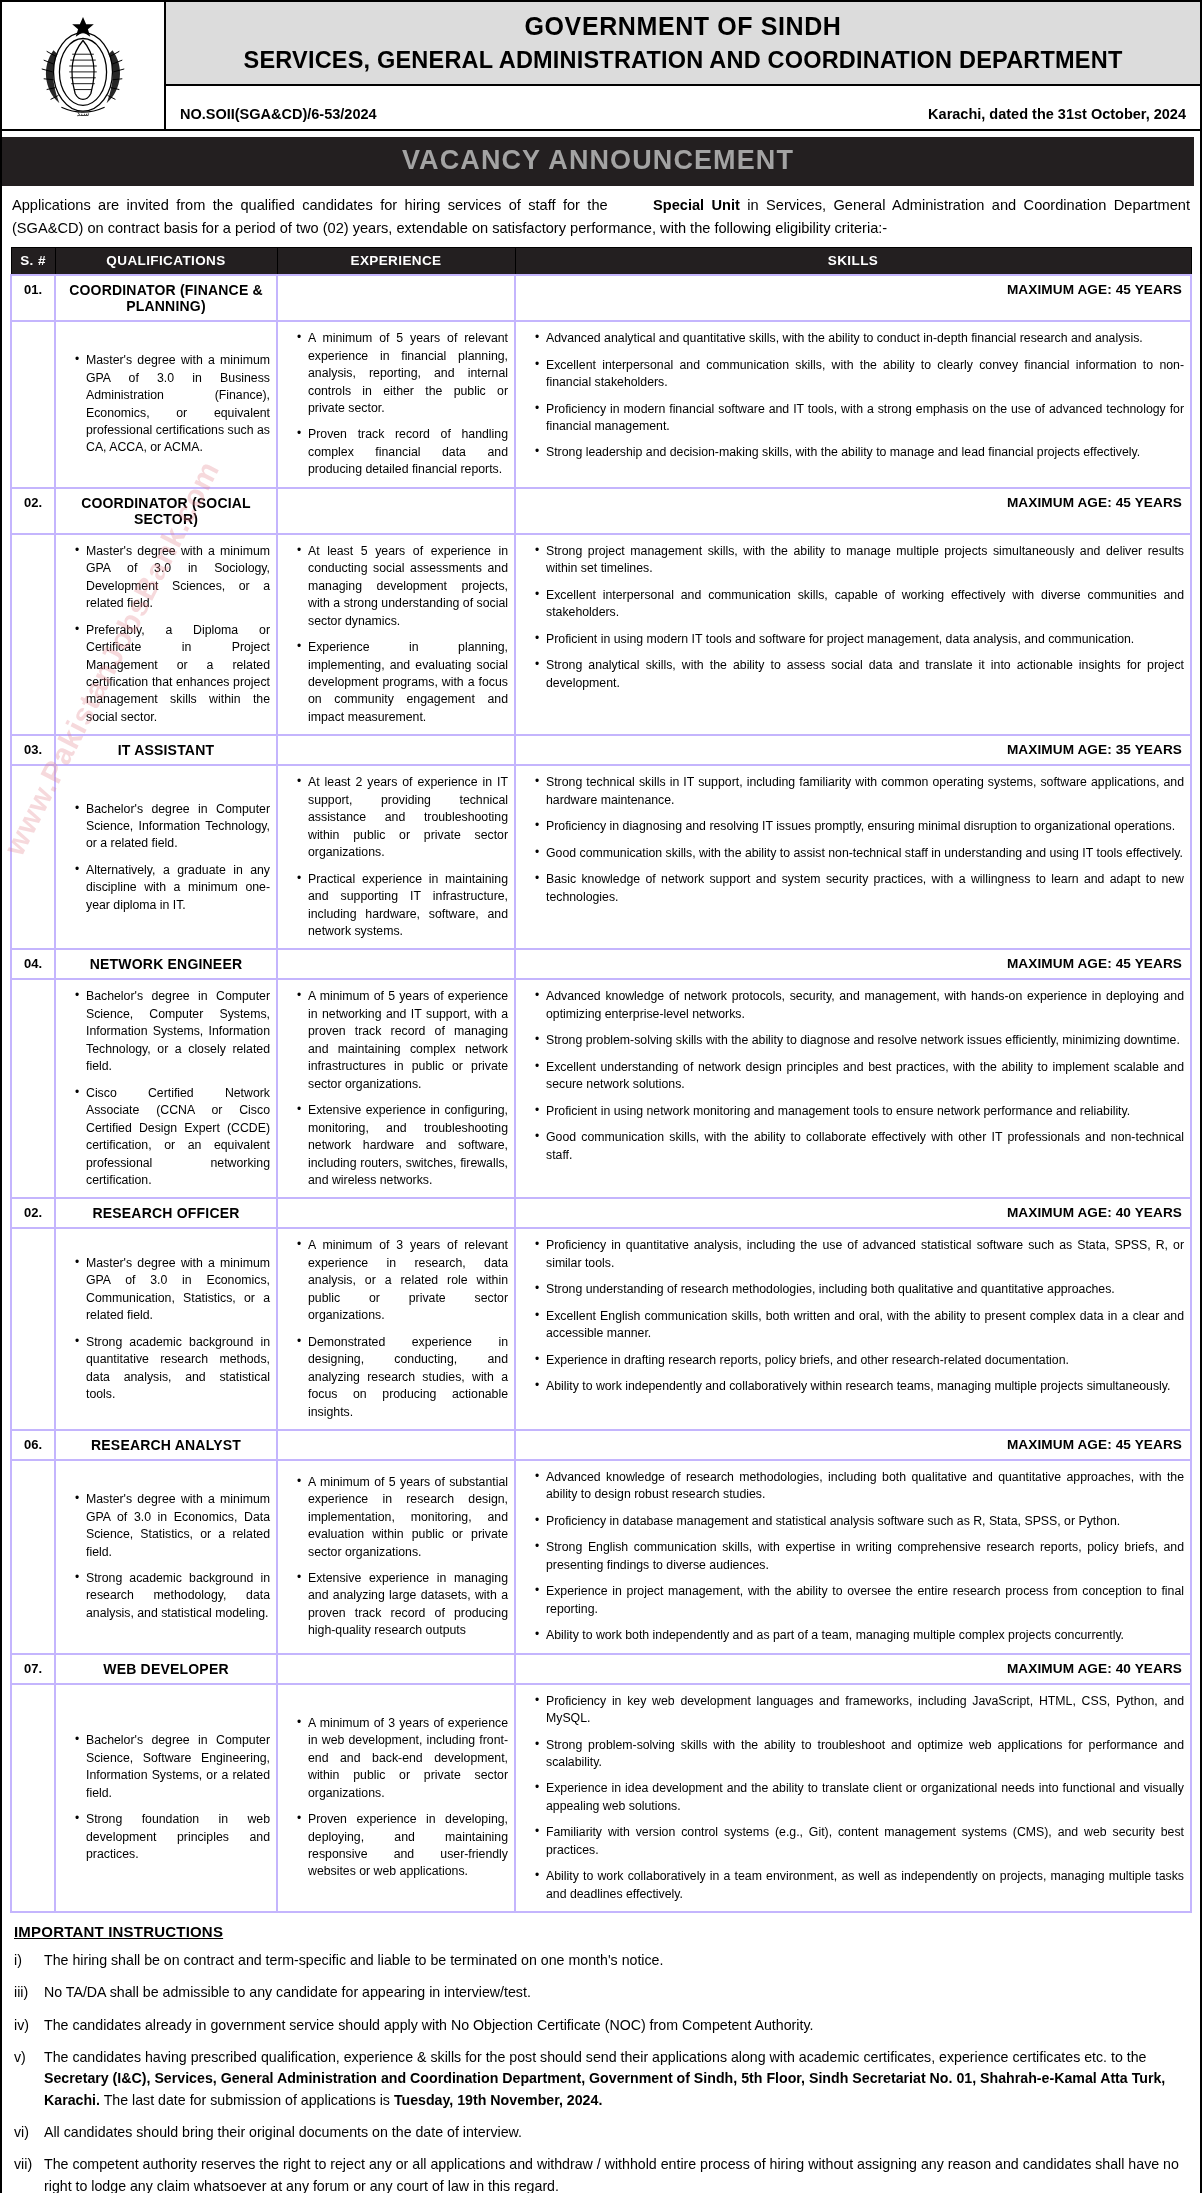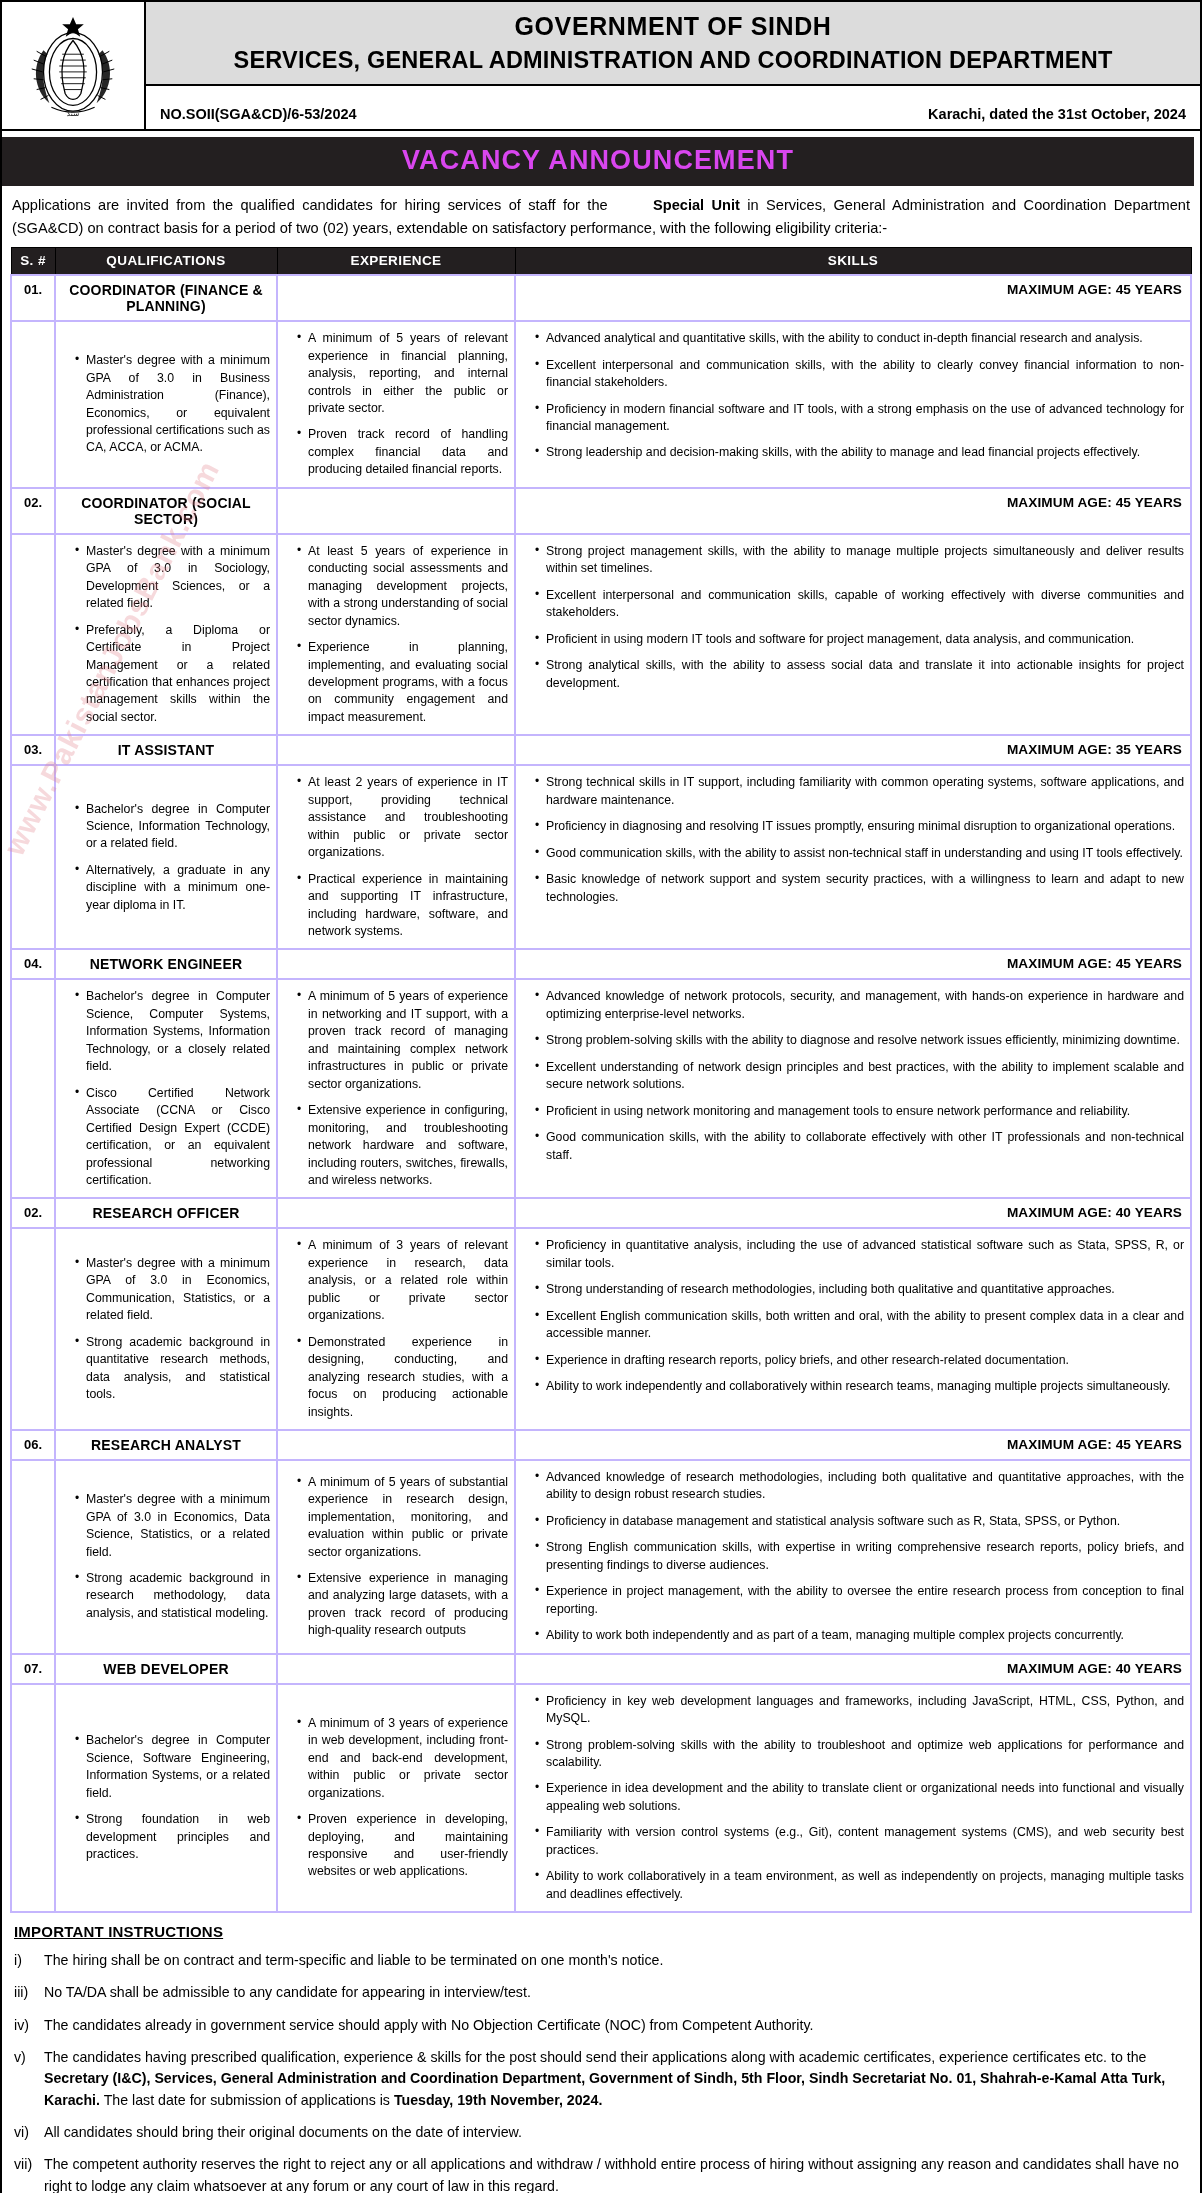--- a/index.html
+++ b/index.html
@@ -21,21 +21,21 @@
     overflow: hidden;
   }
 
   
   .hdr {
     display: flex;
     align-items: stretch;
     border-bottom: 2px solid #000;
   }
   .hdr-emblem {
-    width: 144px;
+    width: 164px;
     min-height: 118px;
     display: flex;
     align-items: center;
     justify-content: center;
     border-right: 2px solid #000;
   }
   .hdr-right { flex: 1; display: flex; flex-direction: column; }
   .hdr-titles {
     background: #dcdcdc;
     border-bottom: 2px solid #000;
@@ -60,21 +60,21 @@
     justify-content: space-between;
     align-items: center;
     padding: 20px 14px 7px 14px;
     font-size: 14.5px;
     font-weight: bold;
   }
 
   
   .banner {
     background: #231f20;
-    color: #d946ef;
+    color: #a3a3a3;
     text-align: center;
     font-size: 27px;
     font-weight: bold;
     letter-spacing: 1.1px;
     padding: 8px 0 10px 0;
     margin: 6px 6px 0 0;
   }
 
   
   .intro {
@@ -376,21 +376,21 @@
             </ul>
           </td>
           <td class="body mid">
             <ul class="blist">
               <li>A minimum of 5 years of experience in networking and IT support, with a proven track record of managing and maintaining complex network infrastructures in public or private sector organizations.</li>
               <li>Extensive experience in configuring, monitoring, and troubleshooting network hardware and software, including routers, switches, firewalls, and wireless networks.</li>
             </ul>
           </td>
           <td class="body">
             <ul class="blist">
-              <li>Advanced knowledge of network protocols, security, and management, with hands-on experience in hardware and optimizing enterprise-level networks.</li>
+              <li>Advanced knowledge of network protocols, security, and management, with hands-on experience in deploying and optimizing enterprise-level networks.</li>
               <li>Strong problem-solving skills with the ability to diagnose and resolve network issues efficiently, minimizing downtime.</li>
               <li>Excellent understanding of network design principles and best practices, with the ability to implement scalable and secure network solutions.</li>
               <li>Proficient in using network monitoring and management tools to ensure network performance and reliability.</li>
               <li>Good communication skills, with the ability to collaborate effectively with other IT professionals and non-technical staff.</li>
             </ul>
           </td>
         </tr>
         <tr>
           <td class="sn">02.</td>
           <td class="post">RESEARCH OFFICER</td>

